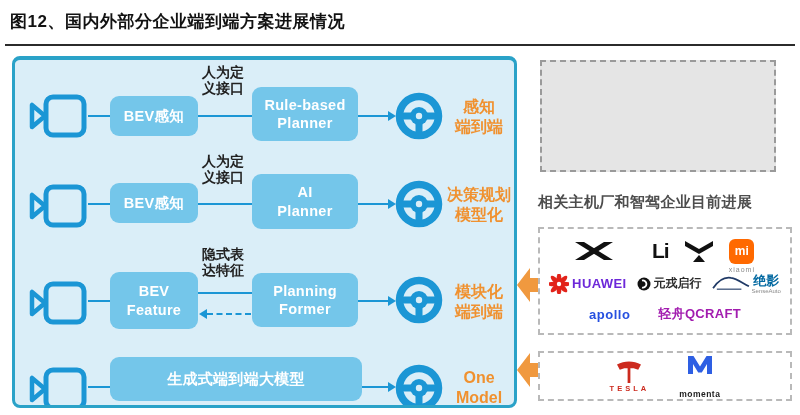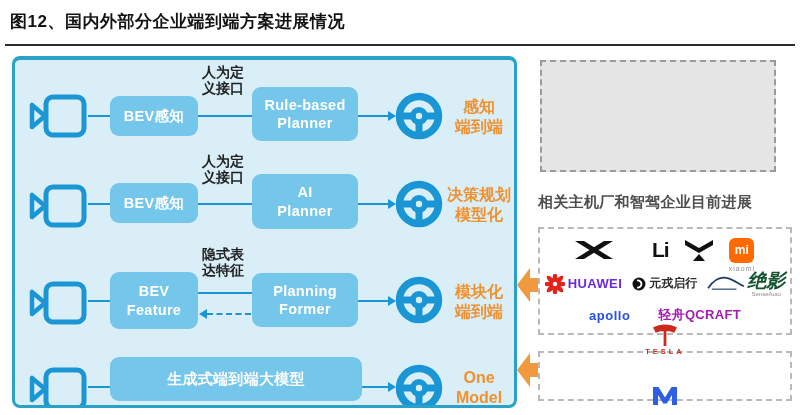--- a/index.html
+++ b/index.html
@@ -40,32 +40,32 @@
 
   
   .graybox { position:absolute; left:540px; top:60px; width:236px; height:112px;
              background:#e5e5e5; border:2px dashed #9a9a9a; box-sizing:border-box; }
   .rheading { position:absolute; left:538px; top:193px; width:254px;
               font-size:15px; font-weight:bold; color:#4d4d4d; letter-spacing:0.3px; }
   .logobox { position:absolute; background:#ffffff; border:2px dashed #b9b9b9;
              box-sizing:border-box; display:flex; flex-direction:column;
              justify-content:space-around; align-items:center; }
   .logos1 { left:538px; top:227px; width:254px; height:108px; padding:4px 4px; }
-  .logos2 { left:538px; top:351px; width:254px; height:50px; flex-direction:column;
+  .logos2 { left:538px; top:351px; width:254px; height:50px; flex-direction:row;
             justify-content:center; gap:30px; align-items:center; }
   .lrow { display:flex; align-items:center; justify-content:center; gap:15px; }
   .lcol { display:flex; flex-direction:column; align-items:center; line-height:1; }
 
   .li-text { font-size:21px; font-weight:900; color:#111; letter-spacing:-1px;margin-left:24px; }
   .mi-sq { width:25px; height:25px; background:#ff6900; border-radius:6px; color:#fff;
            font-size:12px; font-weight:bold; display:flex; align-items:center; justify-content:center; }
   .mi-label { font-size:7px; color:#8a8a8a; letter-spacing:1px; margin-top:2px; }
   .huawei-label { font-size:13px; font-weight:bold; color:#6d28d9; letter-spacing:0.4px; margin-left:3px; }
   .dr-label { font-size:12px; font-weight:600; color:#2b2b2b; margin-left:3px; }
-  .sa-label { font-size:19px; font-weight:bold; font-style:italic; color:#14532d; }
+  .sa-label { font-size:13px; font-weight:bold; color:#0369a1; }
   .sa-sub { font-size:6px; color:#8a8a8a; margin-top:1px; }
   .apollo-label { font-size:13px; font-weight:bold; color:#2650e0; letter-spacing:0.5px; }
   .qcraft-label { font-size:13px; font-weight:bold; color:#a21caf; letter-spacing:0.3px; }
   .tesla-label { font-size:7.5px; font-weight:bold; color:#cc2a1e; letter-spacing:3px; margin-top:1px; }
   .momenta-label { font-size:8.5px; font-weight:600; color:#222; letter-spacing:0.5px; margin-top:16px; }
 
   .oarrow { position:absolute; width:26px; height:44px; }
 </style>
 </head>
 <body>

